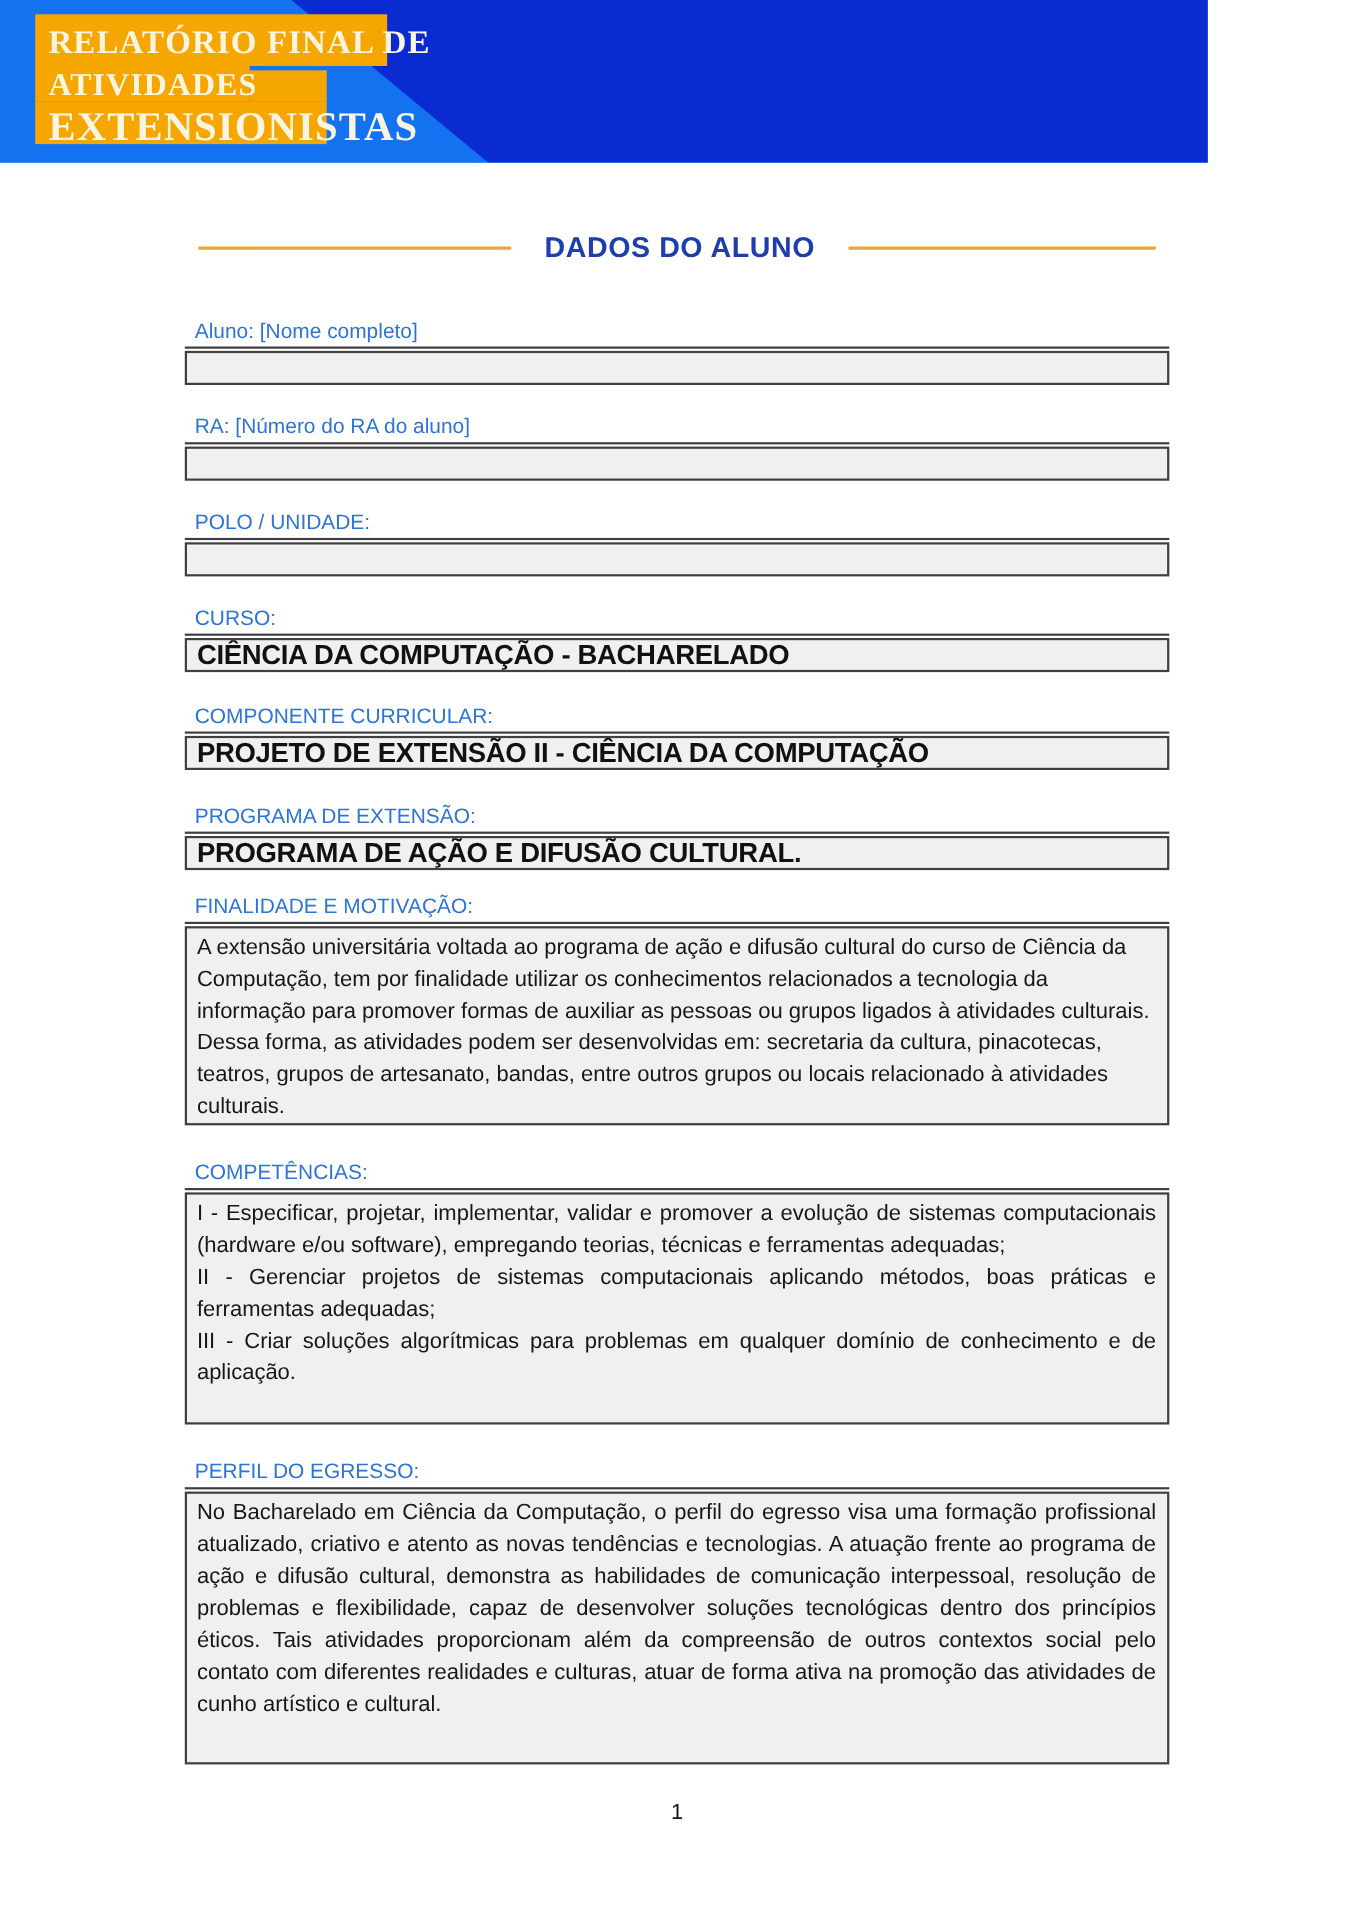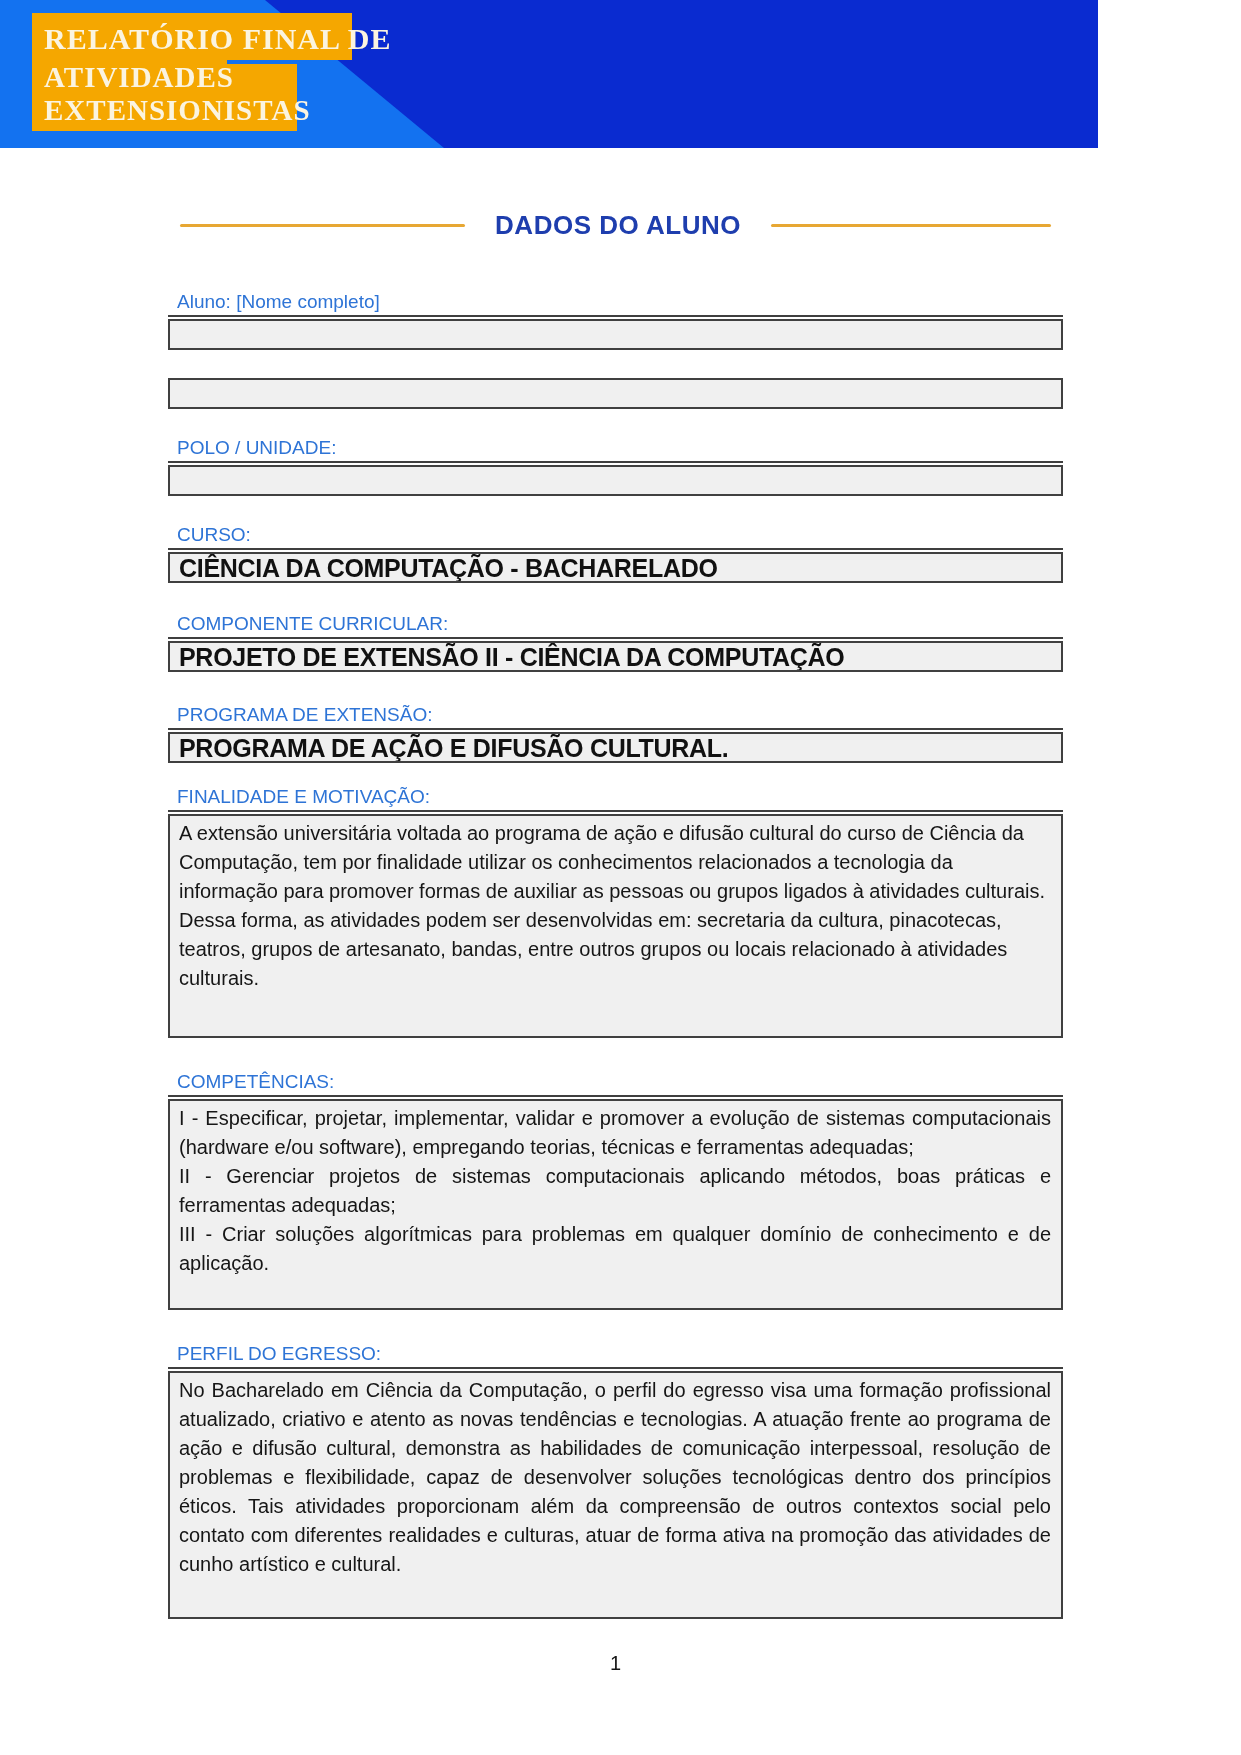--- a/index.html
+++ b/index.html
@@ -33,21 +33,21 @@
   .banner-text{
     position:absolute;
     font-family:"Liberation Serif", serif;
     font-weight:bold;
     color:#FBF4E0;
     letter-spacing:1px;
     white-space:nowrap;
   }
   .bt1{left:44px;top:22px;font-size:30px;}
   .bt2{left:44px;top:61px;font-size:29px;}
-  .bt3{left:44px;top:94px;font-size:29px;text-align:center;}
+  .bt3{left:44px;top:94px;font-size:37px;text-align:center;}
   
   .content{
     position:absolute;
     left:168px;top:148px;
     width:895px;
   }
   
   .title-row{
     display:flex;align-items:center;justify-content:center;
     margin-top:63px;
@@ -86,21 +86,21 @@
     padding:1px 9px 0 9px;
     white-space:nowrap;
   }
   .box-para{
     padding:3px 10px 4px 9px;
     font-size:20px;line-height:29px;
     color:#161616;
   }
   .box-para p{margin:0;}
   .p-just{text-align:justify;}
-  .h-finalidade{height:224px;}
+  .h-finalidade{height:181px;}
   .h-competencias{height:211px;}
   .h-perfil{height:248px;}
   .mt-g1{margin-top:52px;}
   .mt-28{margin-top:28px;}
   .mt-30{margin-top:30px;}
   .mt-32{margin-top:32px;}
   .mt-33{margin-top:33px;}
   .mt-34{margin-top:23px;}
   .page-number{
     margin-top:33px;
@@ -131,20 +131,21 @@
       <div class="page-title">DADOS DO ALUNO</div>
       <div class="title-line tl-right"></div>
     </div>
 
     <div class="field mt-g1">
       <div class="field-label">Aluno: [Nome completo]</div>
       <div class="field-box box-empty"></div>
     </div>
 
     <div class="field mt-28">
+      <div class="field-label">RA: [Número do RA do aluno]</div>
       <div class="field-box box-empty"></div>
     </div>
 
     <div class="field mt-28">
       <div class="field-label">POLO / UNIDADE:</div>
       <div class="field-box box-empty"></div>
     </div>
 
     <div class="field mt-28">
       <div class="field-label">CURSO:</div>

